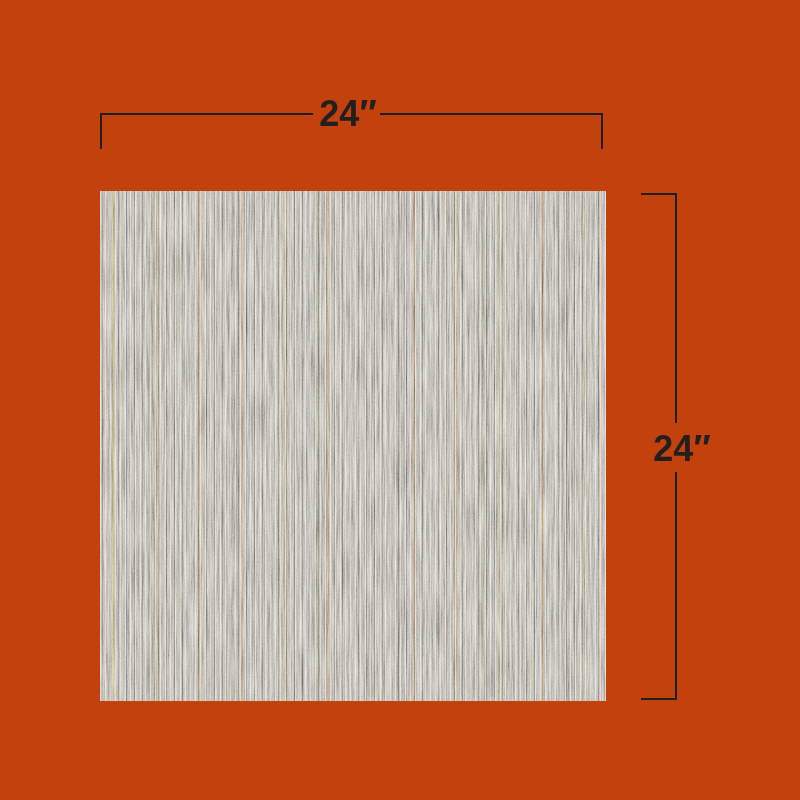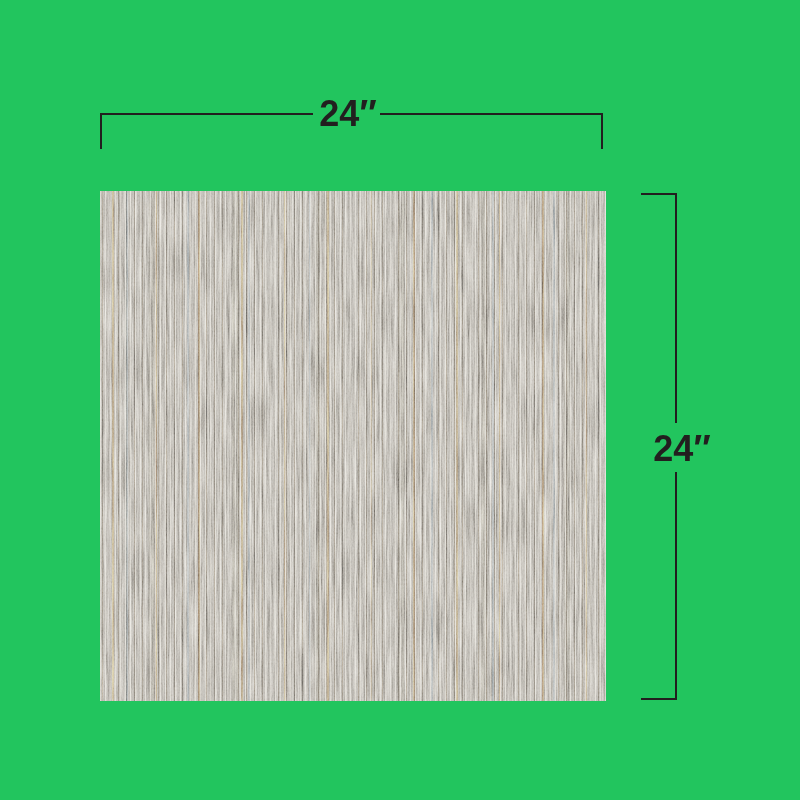--- a/index.html
+++ b/index.html
@@ -5,21 +5,21 @@
   html, body {
     margin: 0;
     padding: 0;
     background: #ffffff;
     font-family: "Liberation Sans", "DejaVu Sans", sans-serif;
   }
   .stage {
     position: relative;
     width: 800px;
     height: 800px;
-    background: #22c55e;
+    background: #c2410c;
     overflow: hidden;
   }
 
   
   .tile {
     position: absolute;
     left: 100px;
     top: 191px;
     width: 506px;
     height: 510px;

